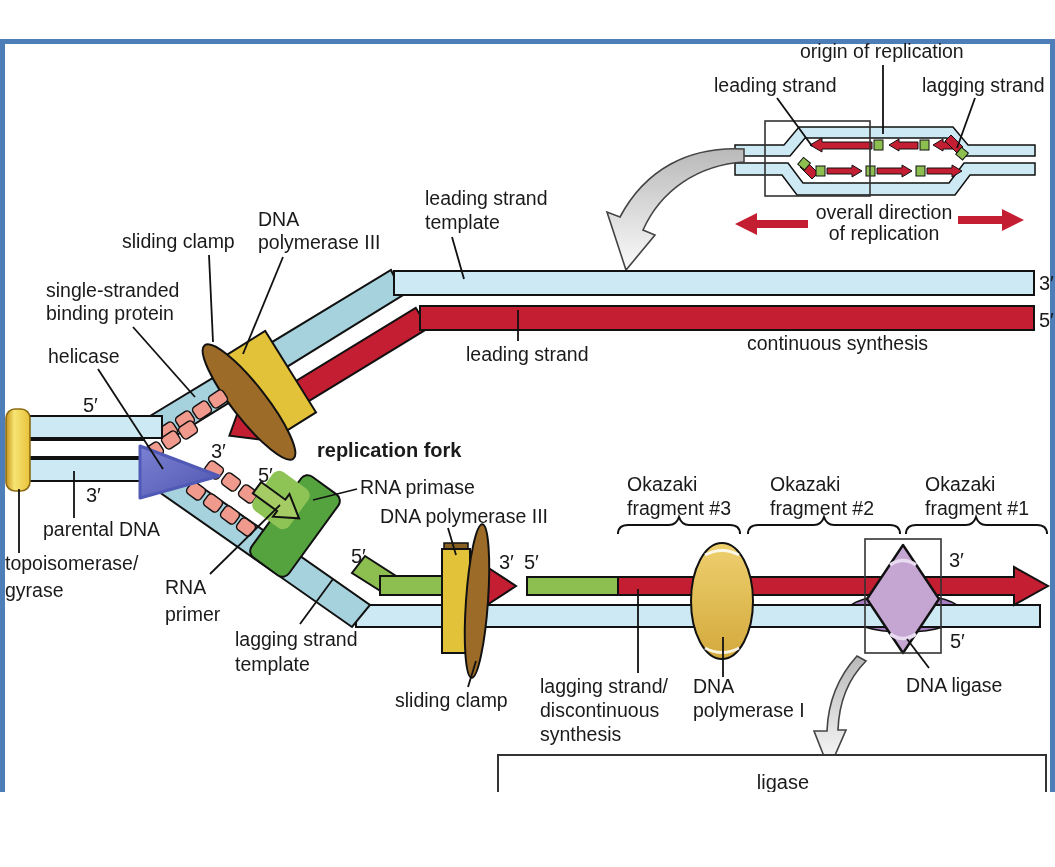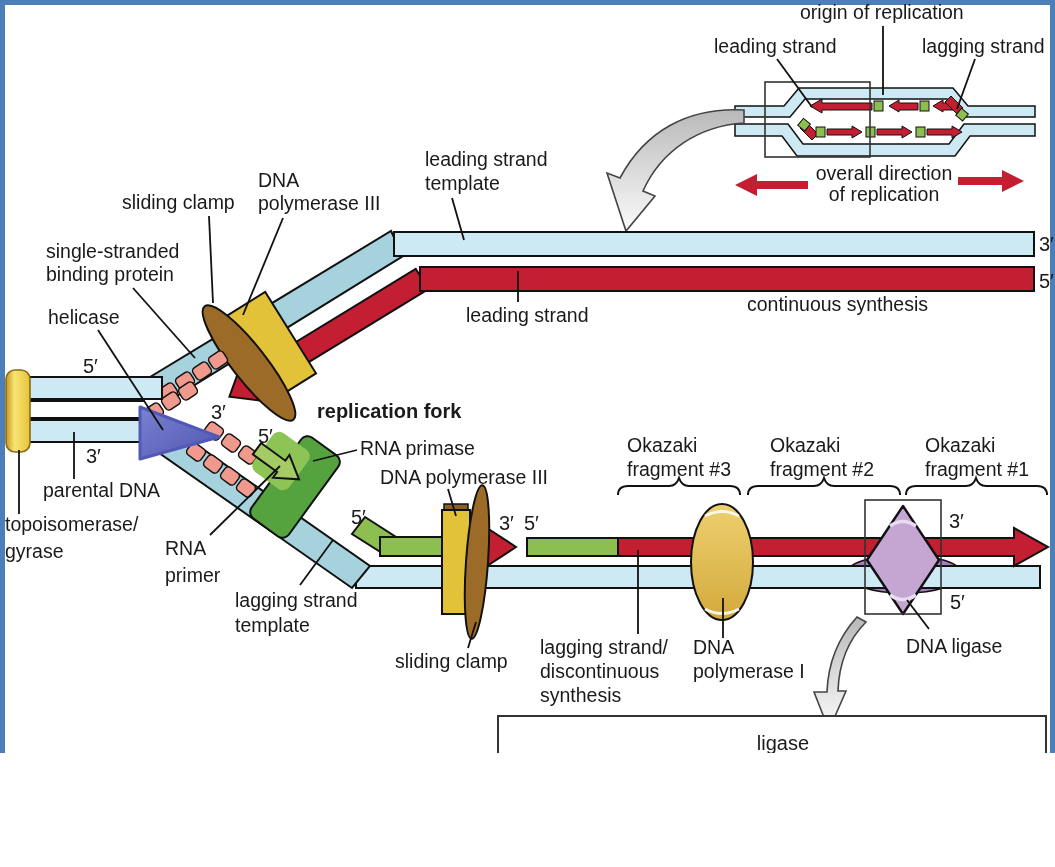--- a/index.html
+++ b/index.html
@@ -1,16 +1,16 @@
 <!DOCTYPE html>
 <html><head>
 <meta charset="utf-8">
 <style>
   html,body{margin:0;padding:0;background:#ffffff;}
-  #stage{position:relative;width:1055px;height:753px;background:#ffffff;box-sizing:border-box;}
+  #stage{position:relative;width:1055px;height:753px;background:#ffffff;box-sizing:border-box;margin-top:39px;}
   svg{position:absolute;left:0;top:0;}
   svg text{font-family:"Liberation Sans","DejaVu Sans",sans-serif;fill:#1a1a1a;}
   .lbl{font-size:19.5px;}
   .bold{font-size:20px;font-weight:bold;}
   .prime{font-size:20px;}
   .chem{font-size:21px;}
   .chemtitle{font-size:20px;}
   .o2{stroke:#111;stroke-width:2;}
   .o15{stroke:#111;stroke-width:1.5;}
   .o1{stroke:#111;stroke-width:1;}

